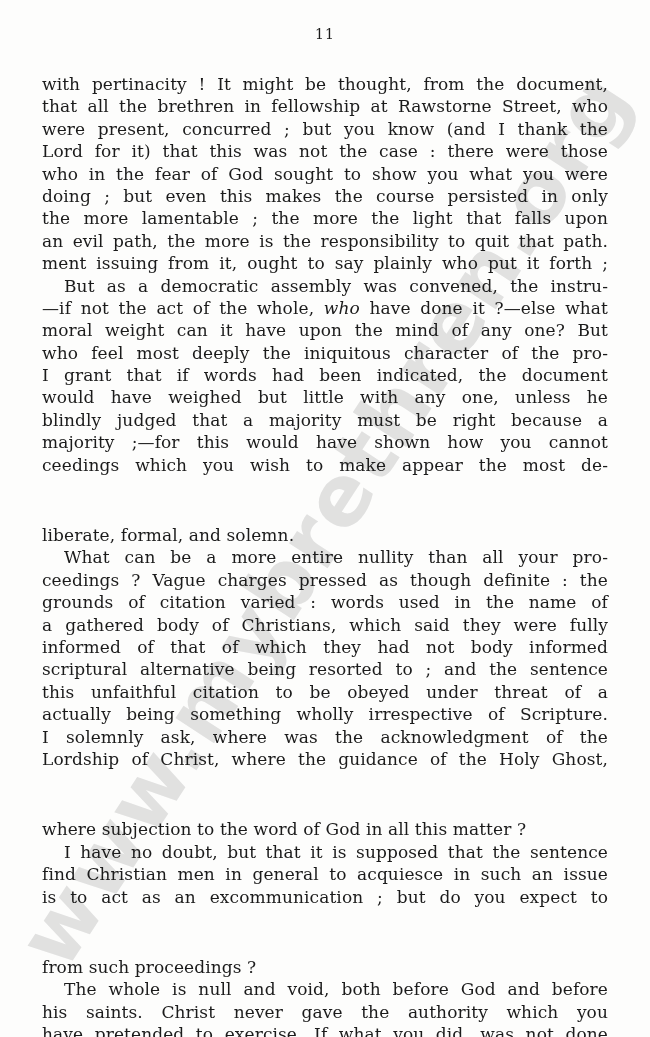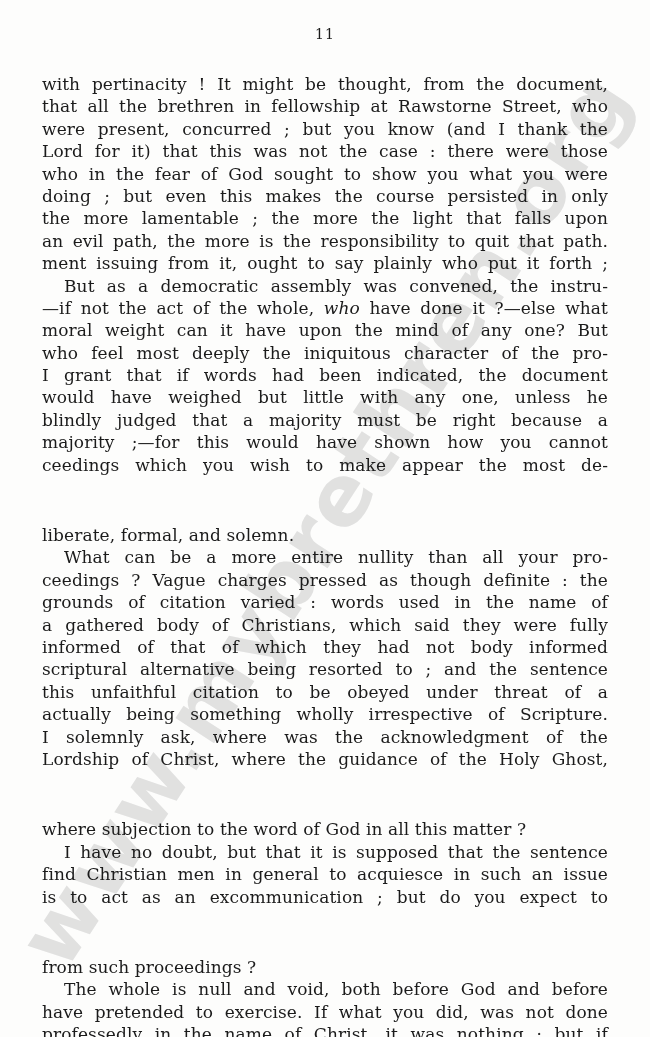--- a/index.html
+++ b/index.html
@@ -110,17 +110,18 @@
         <div class="line natural">where subjection to the word of God in all this matter ?</div>
       </div>
       <div class="paragraph">
         <div class="line indent">I have no doubt, but that it is supposed that the sentence</div>
         <div class="line">find Christian men in general to acquiesce in such an issue</div>
         <div class="line">is to act as an excommunication ; but do you expect to</div>
         <div class="line natural">from such proceedings ?</div>
       </div>
       <div class="paragraph">
         <div class="line indent">The whole is null and void, both before God and before</div>
+        <div class="line">his saints.  Christ never gave the authority which you</div>
         <div class="line">have pretended to exercise.  If what you did, was not done</div>
         <div class="line">professedly in the name of Christ, it was nothing ; but if</div>
       </div>
     </div>
 </div>
 
 </body></html>

